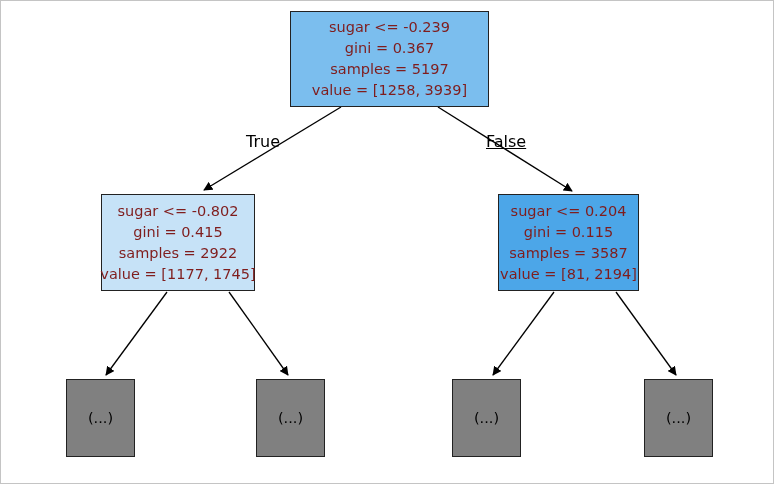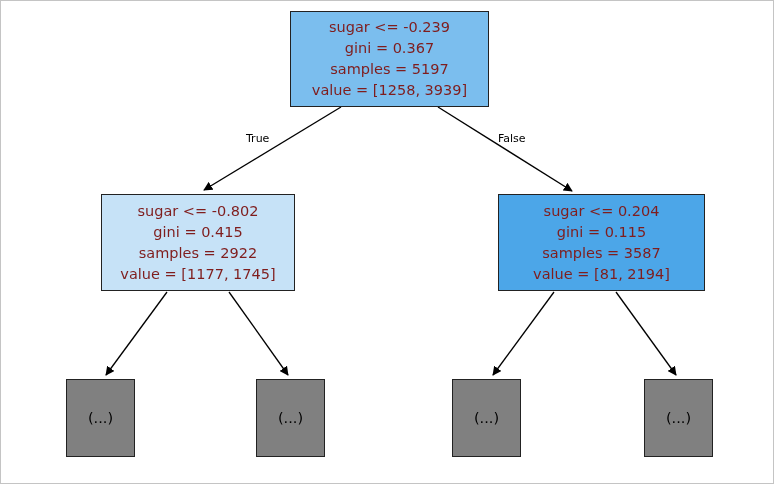--- a/index.html
+++ b/index.html
@@ -52,21 +52,21 @@
     background: #808080;
     display: flex;
     align-items: center;
     justify-content: center;
     color: #000000;
     font-size: 14.5px;
     line-height: 21px;
   }
   .edge-label {
     position: absolute;
-    font-size: 11px;
+    font-size: 16px;
     color: #000000;
     white-space: nowrap;
   }
 </style>
 </head>
 <body>
 
 <div id="canvas">
 
   <svg id="edges" viewBox="0 0 774 484" width="774" height="484">
@@ -84,30 +84,30 @@
   </svg>
 
   <div class="node" style="left:289px; top:10px; width:199px; height:96px; background:#7bbeee;">
     <span class="line">sugar &lt;= -0.239</span>
     <span class="line">gini = 0.367</span>
     <span class="line">samples = 5197</span>
     <span class="line">value = [1258, 3939]</span>
   </div>
 
   <div class="edge-label" style="left:245px; top:131px;">True</div>
-  <div class="edge-label" style="left:497px; top:131px;">False</div>
+  <div class="edge-label" style="left:485px; top:131px;text-decoration:underline;">False</div>
 
-  <div class="node" style="left:100px; top:193px; width:194px; height:97px; background:#c6e2f7;">
+  <div class="node" style="left:100px; top:193px; width:154px; height:97px; background:#c6e2f7;">
     <span class="line">sugar &lt;= -0.802</span>
     <span class="line">gini = 0.415</span>
     <span class="line">samples = 2922</span>
     <span class="line">value = [1177, 1745]</span>
   </div>
 
-  <div class="node" style="left:497px; top:193px; width:207px; height:97px; background:#4ca6e8;">
+  <div class="node" style="left:497px; top:193px; width:141px; height:97px; background:#4ca6e8;">
     <span class="line">sugar &lt;= 0.204</span>
     <span class="line">gini = 0.115</span>
     <span class="line">samples = 3587</span>
     <span class="line">value = [81, 2194]</span>
   </div>
 
   <div class="leaf" style="left:65px; top:378px; width:69px; height:78px;">
     <span>(...)</span>
   </div>
 

